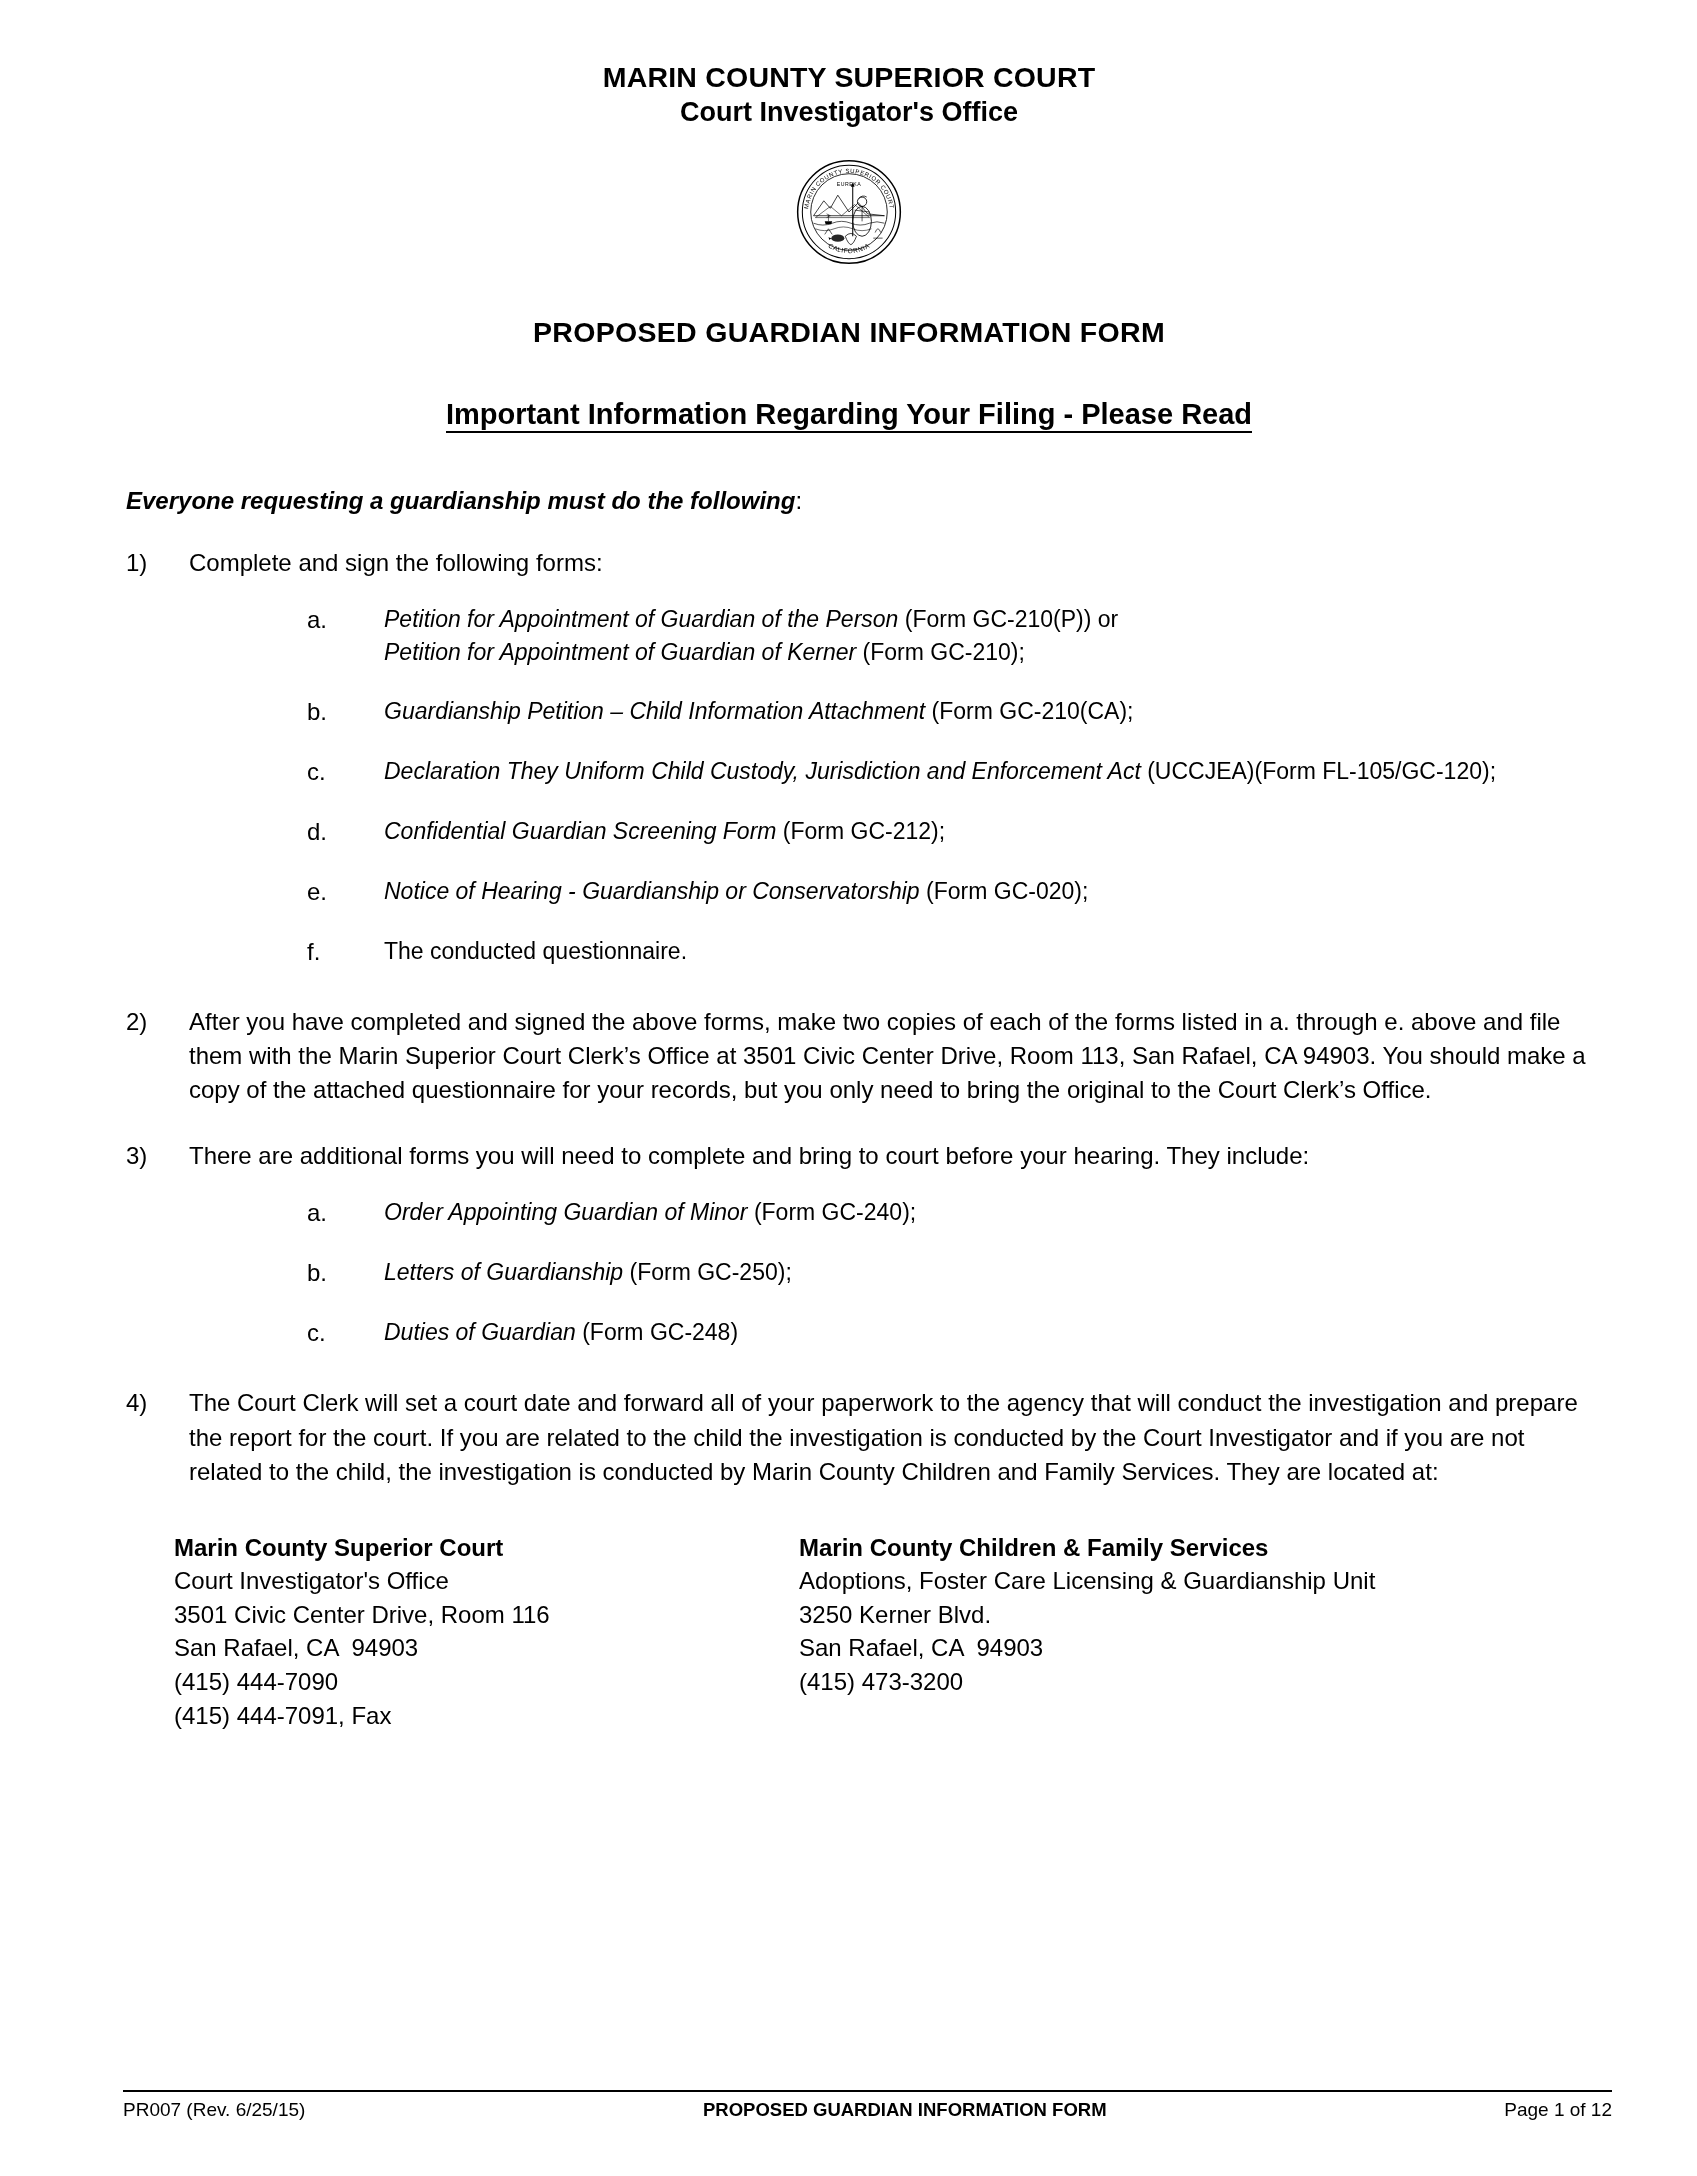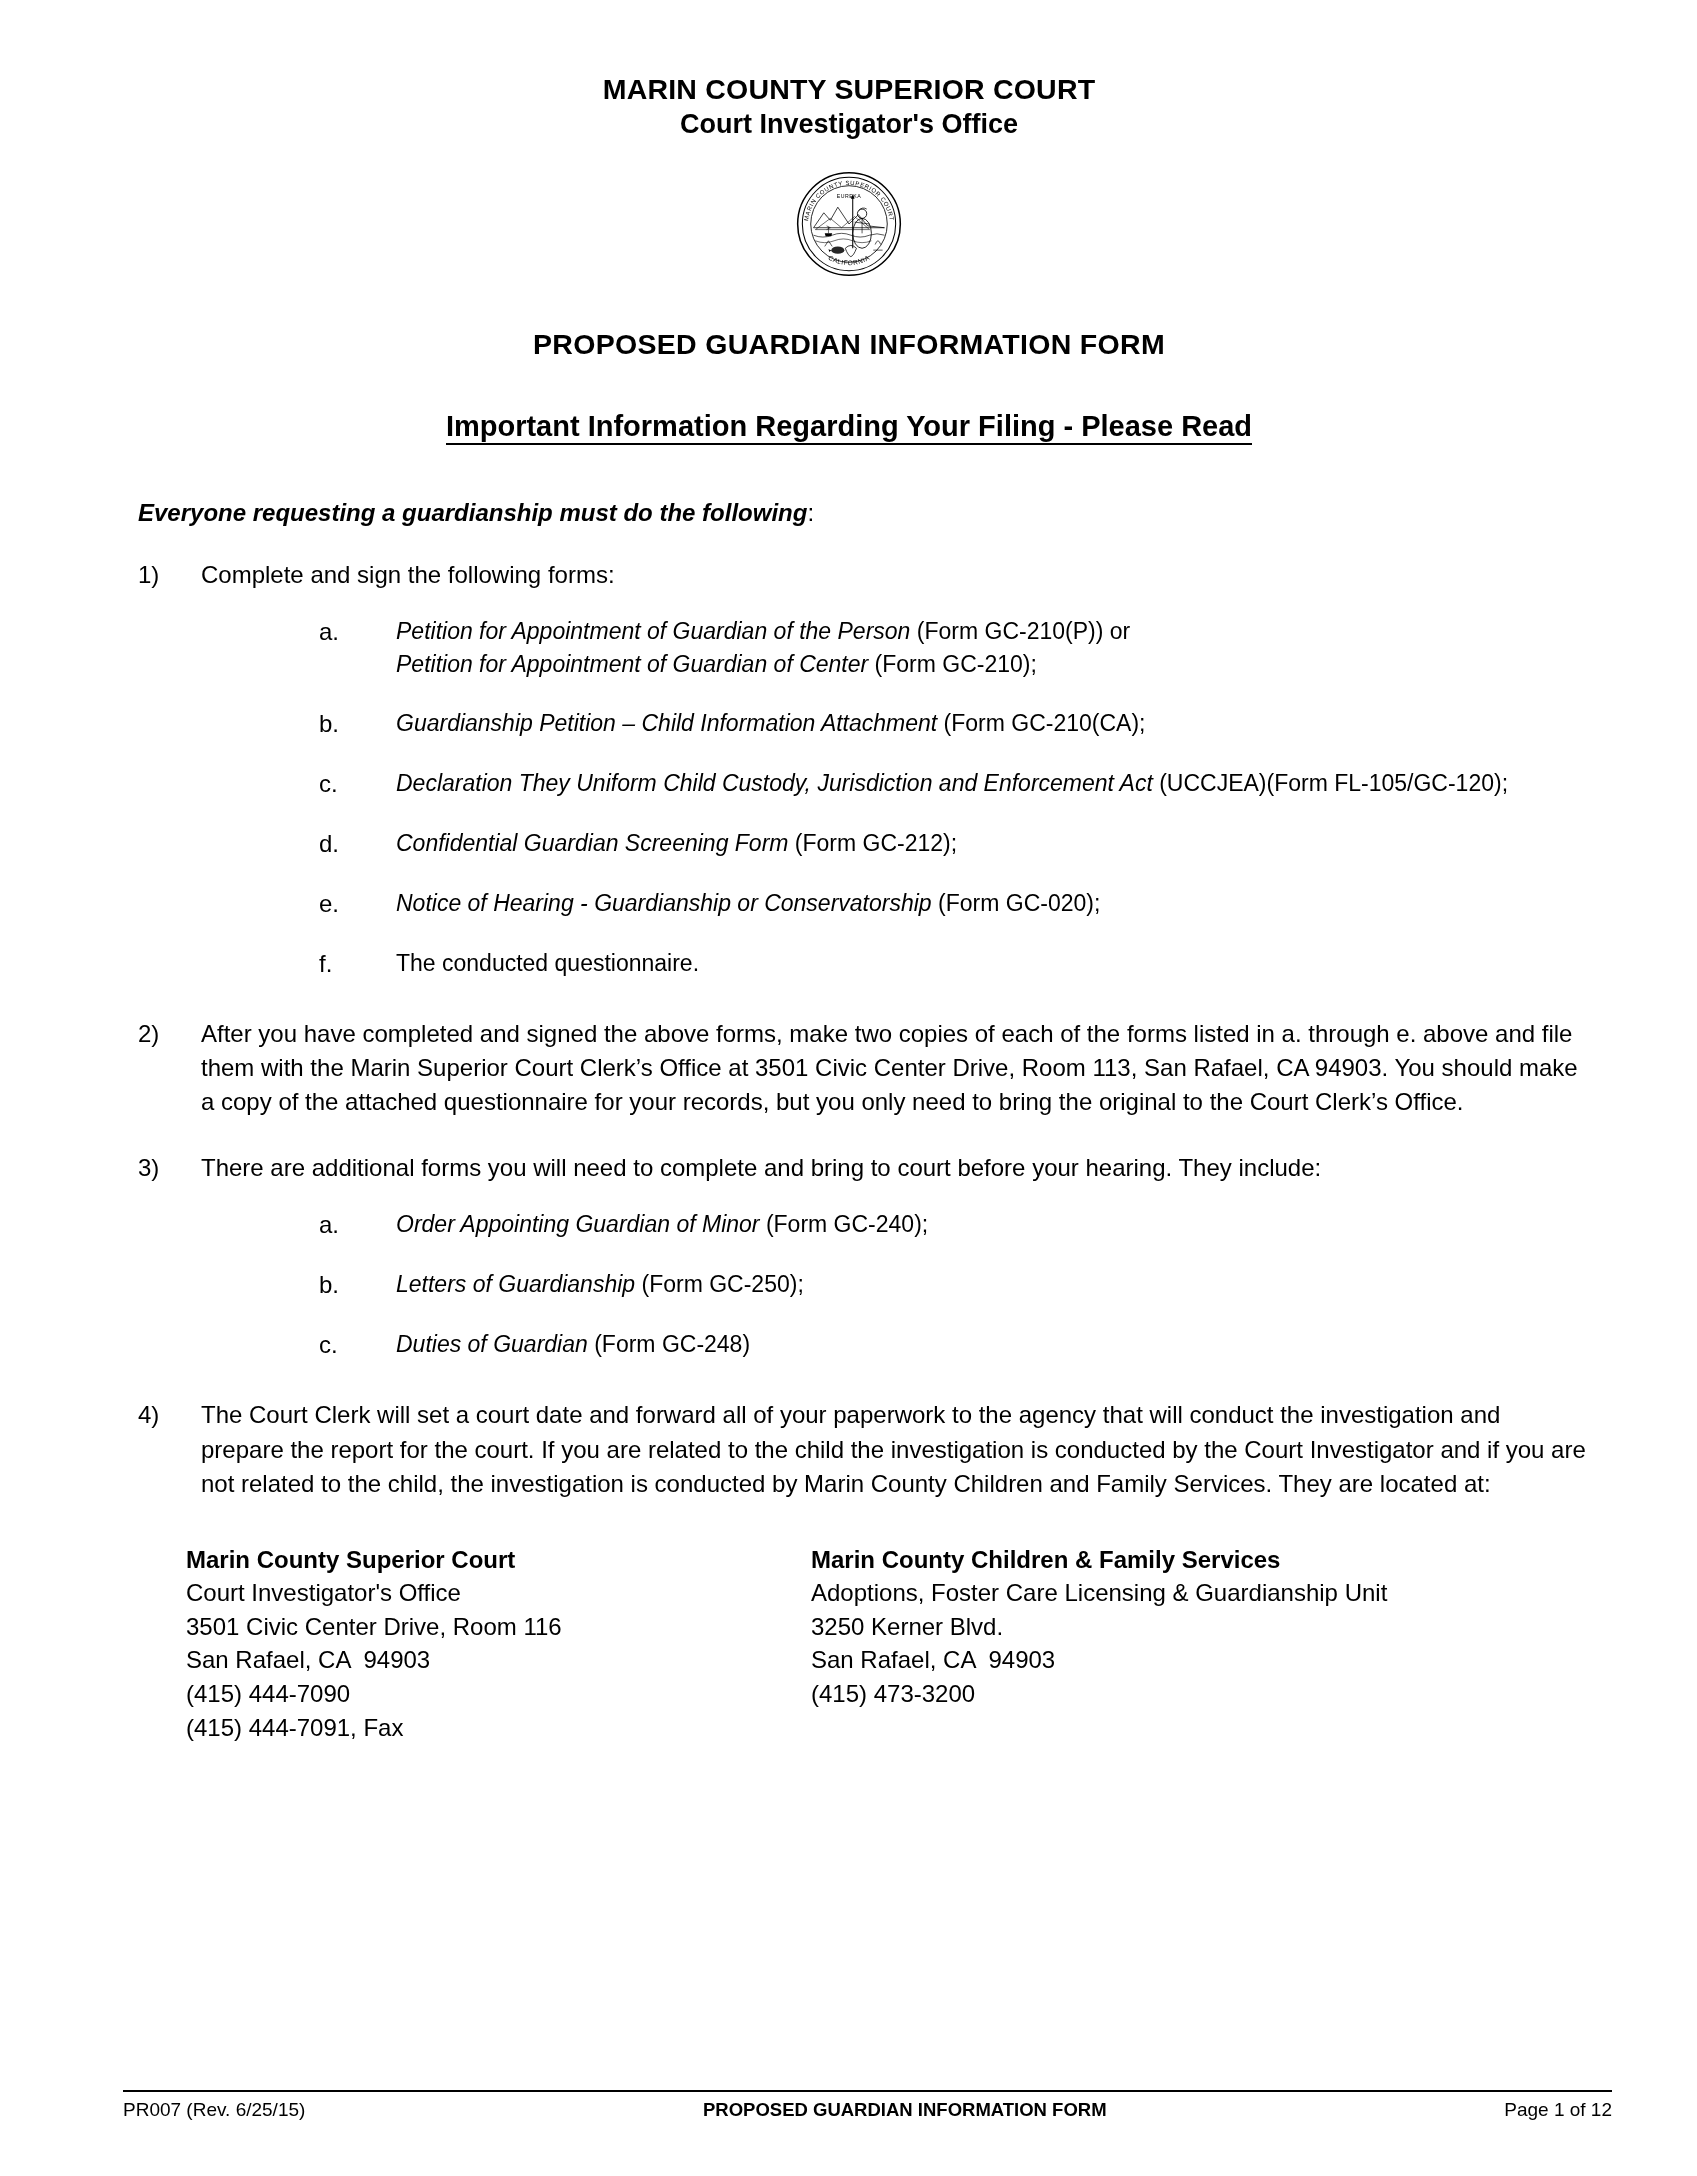--- a/index.html
+++ b/index.html
@@ -11,21 +11,21 @@
   body {
     font-family: "Liberation Sans", sans-serif;
     color: #000000;
   }
   .page {
     position: relative;
     width: 1698px;
     height: 2176px;
     background: #ffffff;
     box-sizing: border-box;
-    padding: 12px;
+    padding: 0;
     overflow: hidden;
   }
 
   
   .doc-header {
     text-align: center;
     padding-top: 59px;
   }
   .court-name {
     font-size: 28.5px;
@@ -235,21 +235,21 @@
     <div class="num-item">
       <div class="num-marker">1)</div>
       <div class="num-body">
         <p class="para">Complete and sign the following forms:</p>
         <div class="sub-list">
 
           <div class="sub-item">
             <div class="sub-marker">a.</div>
             <div class="sub-text">
               <span class="it">Petition for Appointment of Guardian of the Person</span><span> (Form GC-210(P)) or</span><br>
-              <span class="it">Petition for Appointment of Guardian of Center</span><span> (Form GC-210);</span>
+              <span class="it">Petition for Appointment of Guardian of Kerner</span><span> (Form GC-210);</span>
             </div>
           </div>
 
           <div class="sub-item">
             <div class="sub-marker">b.</div>
             <div class="sub-text">
               <span class="it">Guardianship Petition – Child Information Attachment</span><span> (Form GC-210(CA);</span>
             </div>
           </div>
 

